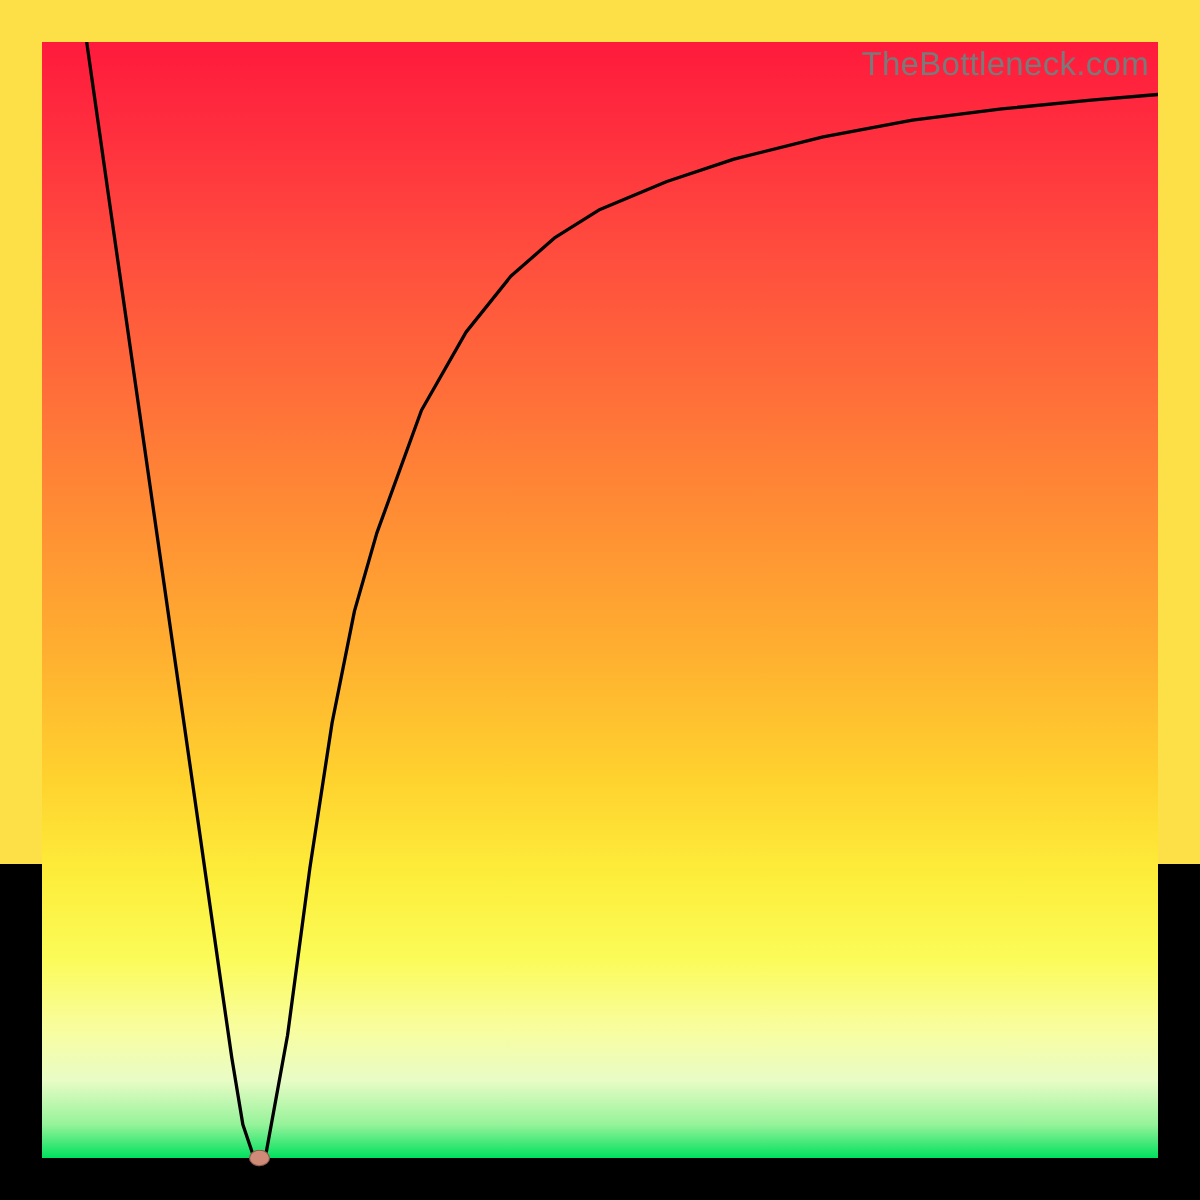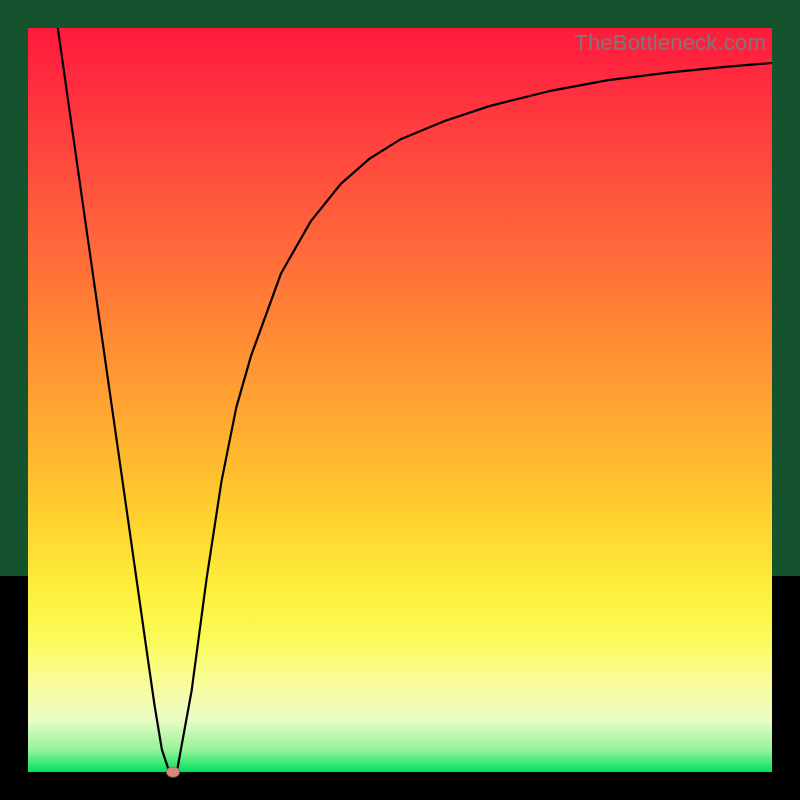--- a/index.html
+++ b/index.html
@@ -8,21 +8,21 @@
     width: 800px;
     height: 800px;
     background: #000;
     font-family: Arial, Helvetica, sans-serif;
     overflow: hidden;
   }
   .frame {
     position: relative;
     width: 800px;
     height: 576px;
-    background: #14532d;
+    background: #fde047;
   }
   .plot-area {
     position: absolute;
     left: 28px;
     top: 28px;
     width: 744px;
     height: 744px;
     
     background: linear-gradient(
       to bottom,

